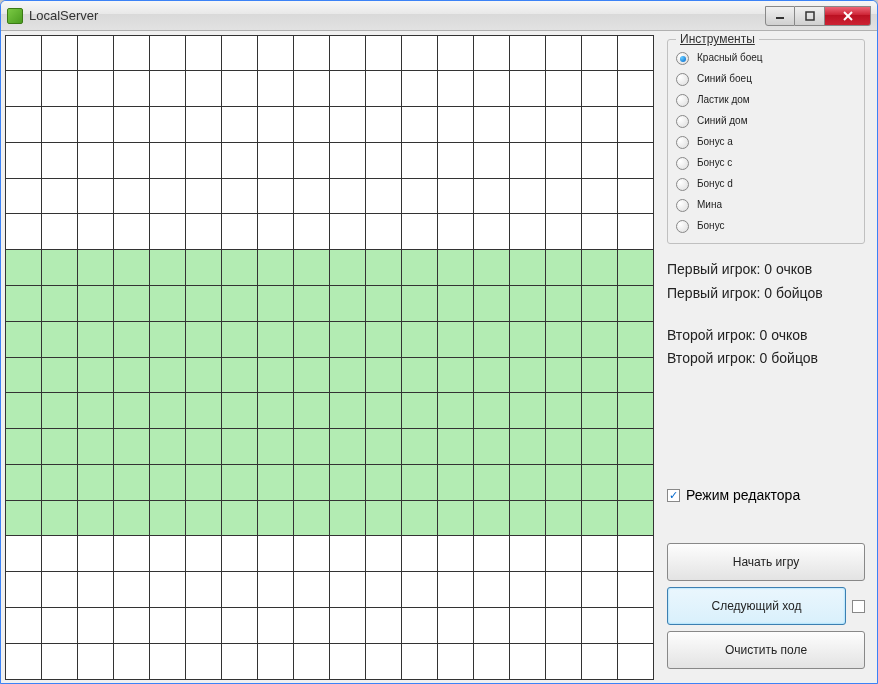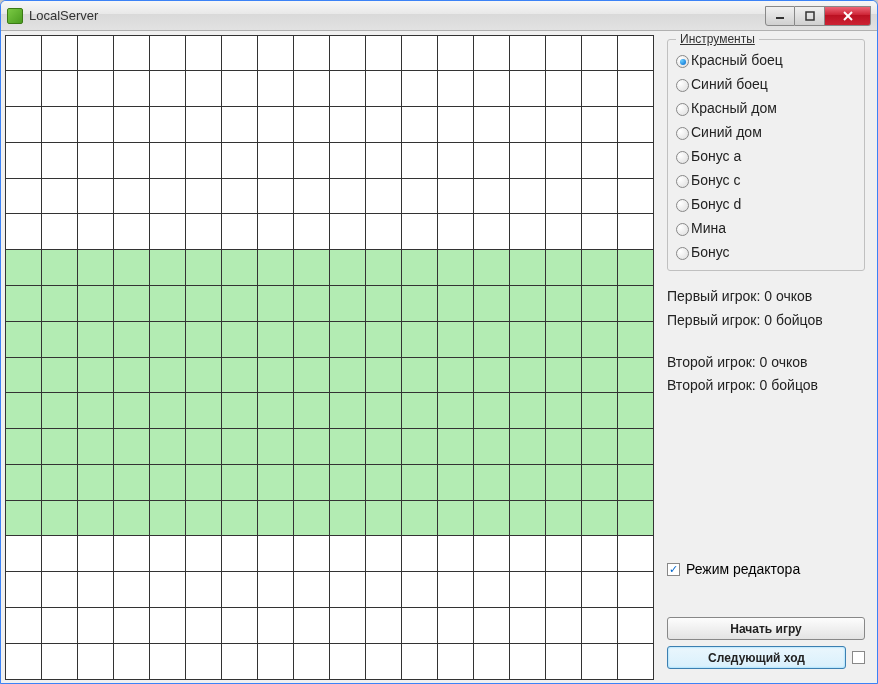--- a/index.html
+++ b/index.html
@@ -107,25 +107,25 @@
       top: -8px;
       left: 8px;
       background: #f0f0f0;
       padding: 0 4px;
       font-size: 12px;
       color: #333;
       text-decoration: underline;
     }
     .radio-row {
       display: flex;
-      align-items: flex-end;
+      align-items: flex-start;
       padding: 4px 0;
-      gap: 2px;
+      gap: 8px;
       cursor: pointer;
-      font-size: 14px;
+      font-size: 10px;
       color: #222;
     }
     .radio {
       width: 13px;
       height: 13px;
       border: 1px solid #888;
       border-radius: 50%;
       background: radial-gradient(circle at 30% 30%, #fff, #ddd);
       display: flex;
       align-items: center;
@@ -164,31 +164,30 @@
       color: #06c;
     }
     .btn-row {
       display: flex;
       align-items: center;
       gap: 6px;
       margin-bottom: 6px;
     }
     .btn {
       flex: 1;
-      height: 23px;
+      height: 38px;
       border: 1px solid #888;
       border-radius: 3px;
       background: linear-gradient(to bottom, #fdfdfd, #e3e3e3);
       font-size: 12px;
       display: flex;
       align-items: center;
       justify-content: center;
       cursor: pointer;
       color: #222;
-      font-weight: bold;
     }
     .btn.focus {
       border: 1px solid #3c7fb1;
       box-shadow: 0 0 2px #6cf inset;
       background: linear-gradient(to bottom, #eaf6fd, #d9f0fc);
     }
     .small-check {
       width: 13px;
       height: 13px;
       border: 1px solid #888;
@@ -558,21 +557,21 @@
             <div class="radio-row">
               <div class="radio sel"></div>
               <span>Красный боец</span>
             </div>
             <div class="radio-row">
               <div class="radio"></div>
               <span>Синий боец</span>
             </div>
             <div class="radio-row">
               <div class="radio"></div>
-              <span>Красный дом</span>
+              <span>Ластик дом</span>
             </div>
             <div class="radio-row">
               <div class="radio"></div>
               <span>Синий дом</span>
             </div>
             <div class="radio-row">
               <div class="radio"></div>
               <span>Бонус a</span>
             </div>
             <div class="radio-row">
@@ -610,15 +609,18 @@
         <span>Режим редактора</span>
       </div>
 
       <div class="btn-row">
         <div class="btn">Начать игру</div>
       </div>
       <div class="btn-row">
         <div class="btn focus">Следующий ход</div>
         <div class="small-check"></div>
       </div>
+      <div class="btn-row">
+        <div class="btn">Очистить поле</div>
+      </div>
     </div>
   </div>
 </div>
 
 </body></html>

